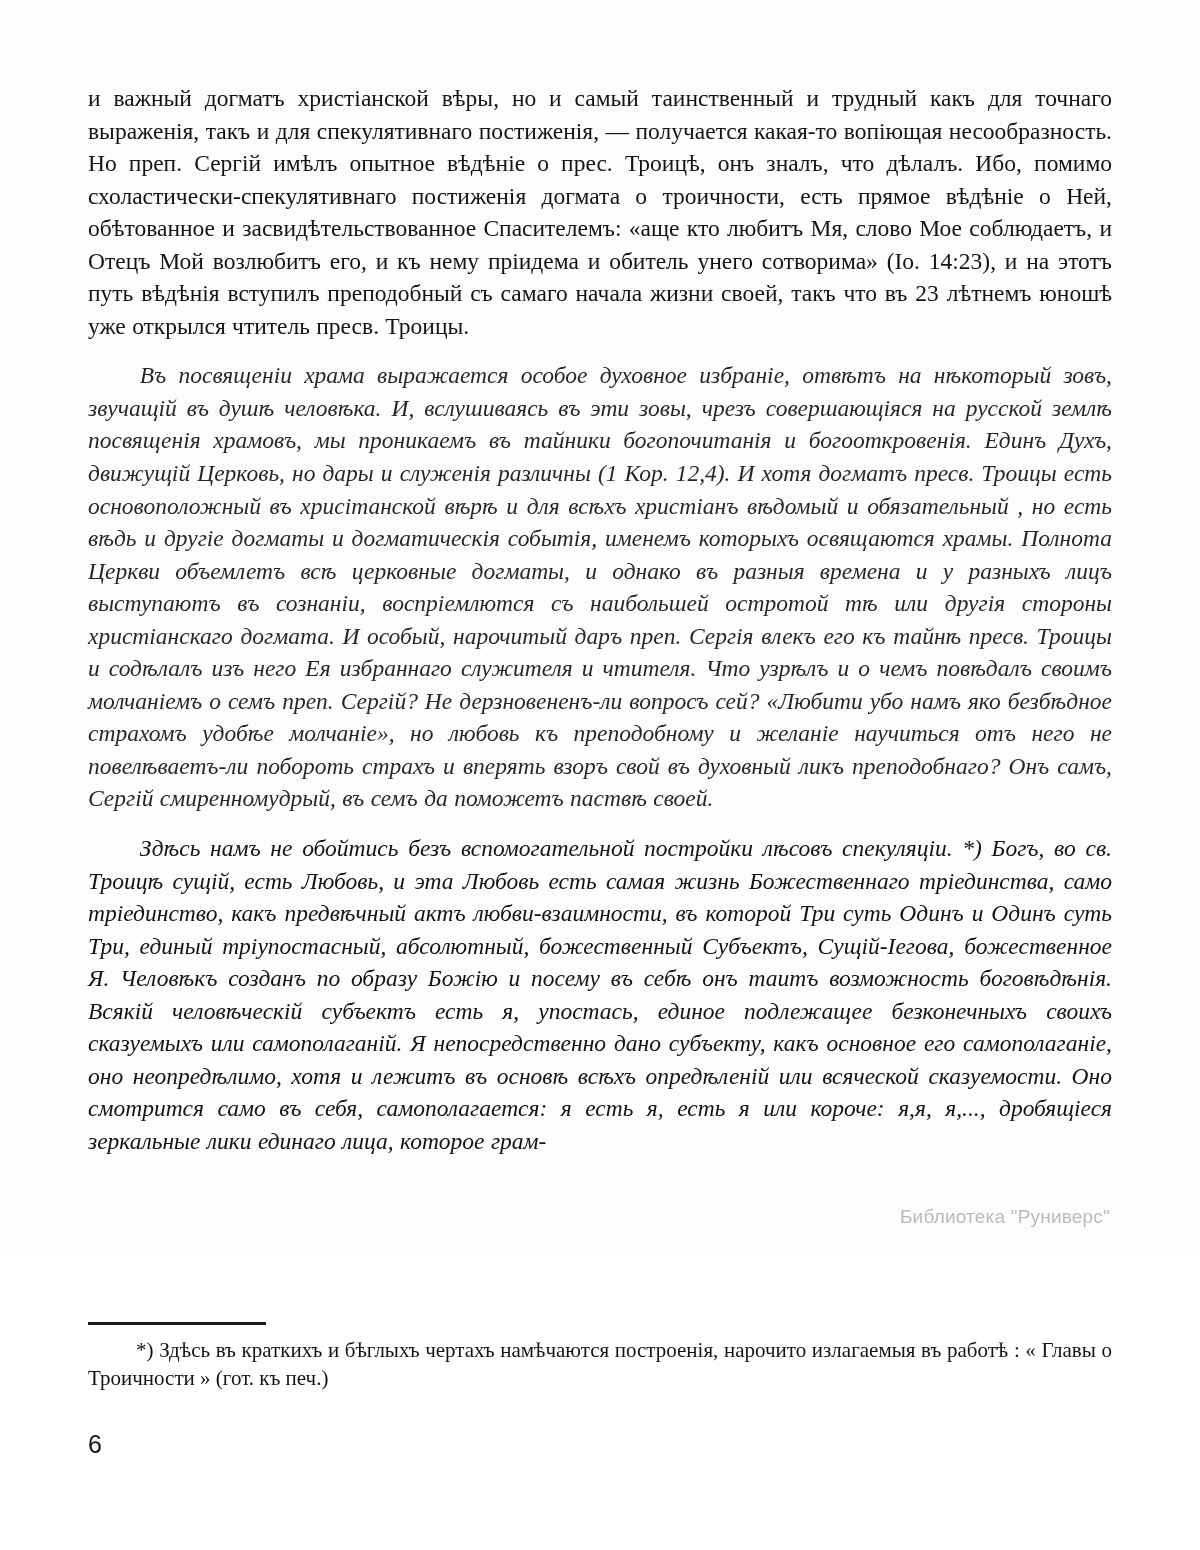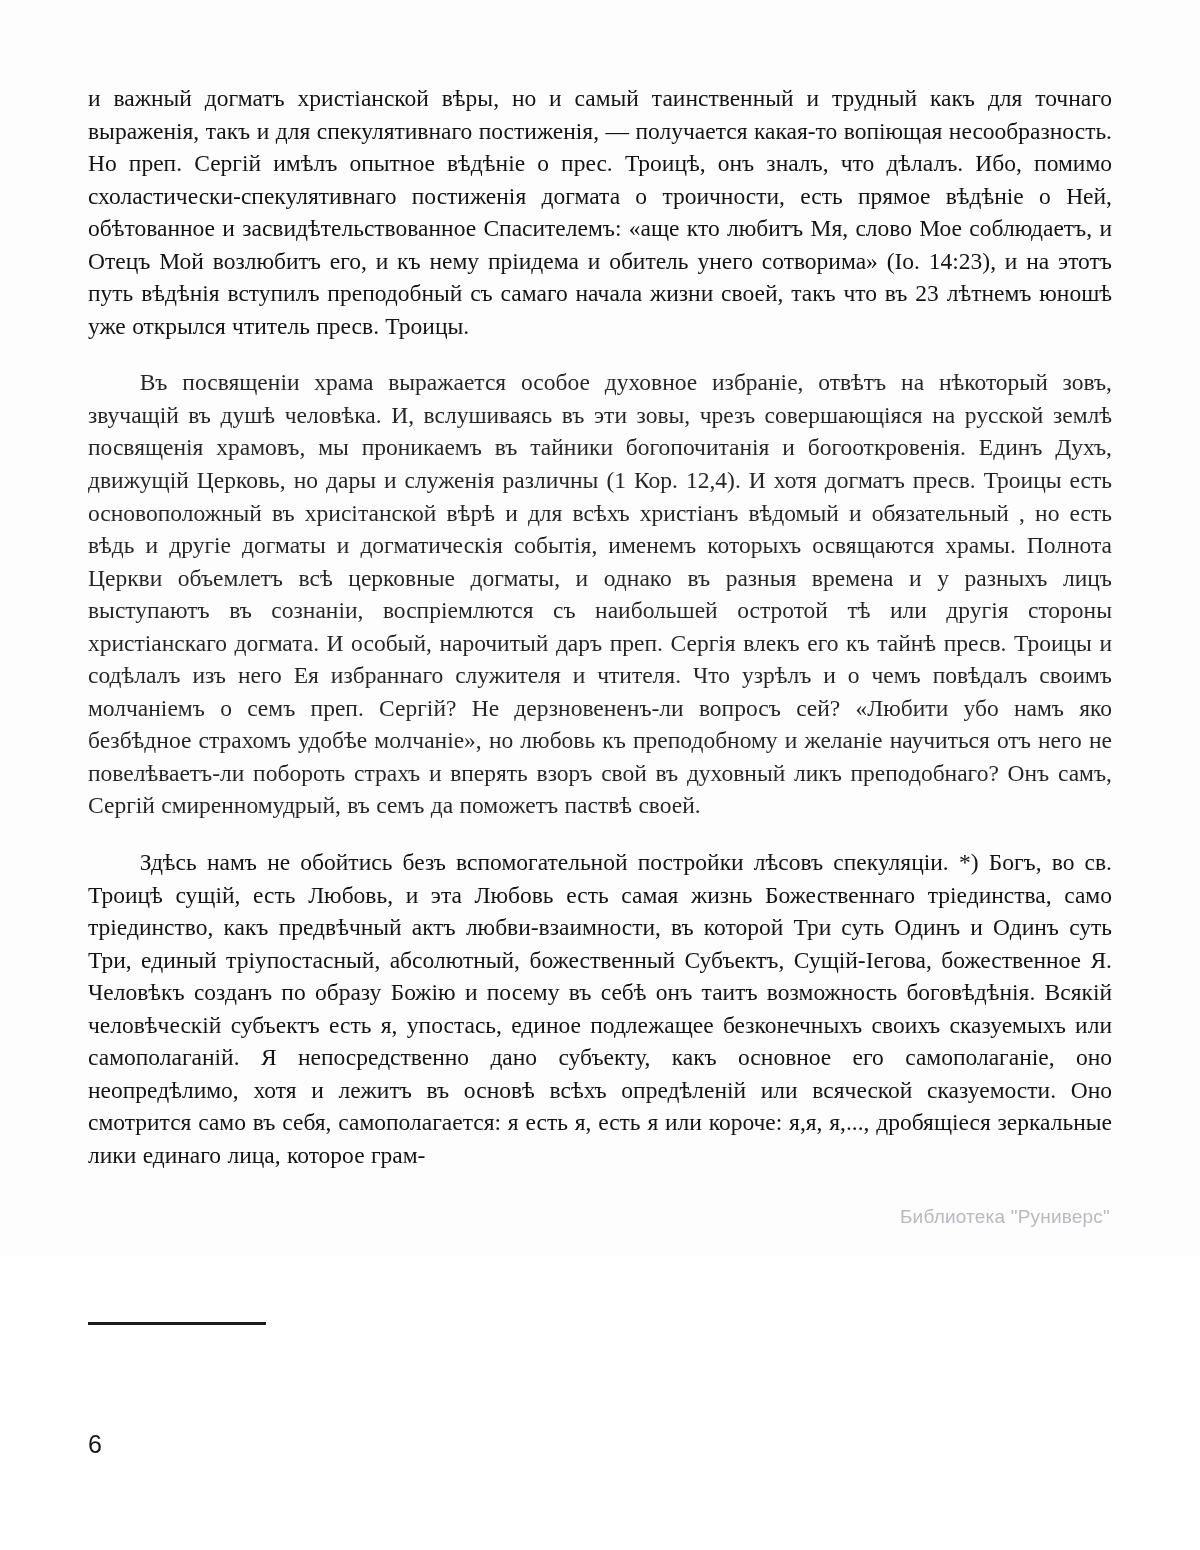--- a/index.html
+++ b/index.html
@@ -31,21 +31,22 @@
   p.para {
     margin: 0 0 0 0;
     font-size: 23.5px;
     line-height: 1.385;
     text-align: justify;
     text-justify: inter-word;
     word-spacing: 0.02em;
     color: #131313;
   }
   p.para + p.para {
-    margin-top: 24px;
+    margin-top: 17px;
+    font-style: italic;
   }
   p.indent {
     text-indent: 2.2em;
   }
   .faded {
     color: #2b2b2b;
     opacity: 0.92;
   }
   .footnote-rule {
     position: absolute;
@@ -92,18 +93,22 @@
 <div class="page">
 
   <div class="text-col">
     <p class="para">и важный догматъ христіанской вѣры, но и самый таинственный и трудный какъ для точнаго выраженія, такъ и для спекулятивнаго постиженія, — получается какая-то вопіющая несообразность. Но преп. Сергій имѣлъ опытное вѣдѣніе о прес. Троицѣ, онъ зналъ, что дѣлалъ. Ибо, помимо схоластически-спекулятивнаго постиженія догмата о троичности, есть прямое вѣдѣніе о Ней, обѣтованное и засвидѣтельствованное Спасителемъ: «аще кто любитъ Мя, слово Мое соблюдаетъ, и Отецъ Мой возлюбитъ его, и къ нему пріидема и обитель унего сотворима» (Іо. 14:23), и на этотъ путь вѣдѣнія вступилъ преподобный съ самаго начала жизни своей, такъ что въ 23 лѣтнемъ юношѣ уже открылся чтитель пресв. Троицы.</p>
     <p class="para indent faded">Въ посвященіи храма выражается особое духовное избраніе, отвѣтъ на нѣкоторый зовъ, звучащій въ душѣ человѣка. И, вслушиваясь въ эти зовы, чрезъ совершающіяся на русской землѣ посвященія храмовъ, мы проникаемъ въ тайники богопочитанія и богооткровенія. Единъ Духъ, движущій Церковь, но дары и служенія различны (1 Кор. 12,4). И хотя догматъ пресв. Троицы есть основоположный въ хрисітанской вѣрѣ и для всѣхъ христіанъ вѣдомый и обязательный , но есть вѣдь и другіе догматы и догматическія событія, именемъ которыхъ освящаются храмы. Полнота Церкви объемлетъ всѣ церковные догматы, и однако въ разныя времена и у разныхъ лицъ выступаютъ въ сознаніи, воспріемлются съ наибольшей остротой тѣ или другія стороны христіанскаго догмата. И особый, нарочитый даръ преп. Сергія влекъ его къ тайнѣ пресв. Троицы и содѣлалъ изъ него Ея избраннаго служителя и чтителя. Что узрѣлъ и о чемъ повѣдалъ своимъ молчаніемъ о семъ преп. Сергій? Не дерзновененъ-ли вопросъ сей? «Любити убо намъ яко безбѣдное страхомъ удобѣе молчаніе», но любовь къ преподобному и желаніе научиться отъ него не повелѣваетъ-ли побороть страхъ и вперять взоръ свой въ духовный ликъ преподобнаго? Онъ самъ, Сергій смиренномудрый, въ семъ да поможетъ паствѣ своей.</p>
     <p class="para indent">Здѣсь намъ не обойтись безъ вспомогательной постройки лѣсовъ спекуляціи. *) Богъ, во св. Троицѣ сущій, есть Любовь, и эта Любовь есть самая жизнь Божественнаго тріединства, само тріединство, какъ предвѣчный актъ любви-взаимности, въ которой Три суть Одинъ и Одинъ суть Три, единый тріупостасный, абсолютный, божественный Субъектъ, Сущій-Іегова, божественное Я. Человѣкъ созданъ по образу Божію и посему въ себѣ онъ таитъ возможность боговѣдѣнія. Всякій человѣческій субъектъ есть я, упостась, единое подлежащее безконечныхъ своихъ сказуемыхъ или самополаганій. Я непосредственно дано субъекту, какъ основное его самополаганіе, оно неопредѣлимо, хотя и лежитъ въ основѣ всѣхъ опредѣленій или всяческой сказуемости. Оно смотрится само въ себя, самополагается: я есть я, есть я или короче: я,я, я,..., дробящіеся зеркальные лики единаго лица, которое грам-</p>
   </div>
 
   <div class="footnote-rule"></div>
 
+  <div class="footnote">
+    <span class="fn-indent">*)</span>
+    <span>Здѣсь въ краткихъ и бѣглыхъ чертахъ намѣчаются построенія, нарочито излагаемыя въ работѣ : « Главы о Троичности »  (гот. къ печ.)</span>
+  </div>
 
   <div class="page-number">6</div>
 
   <div class="watermark">Библиотека "Руниверс"</div>
 
 </div>
 
 </body></html>

